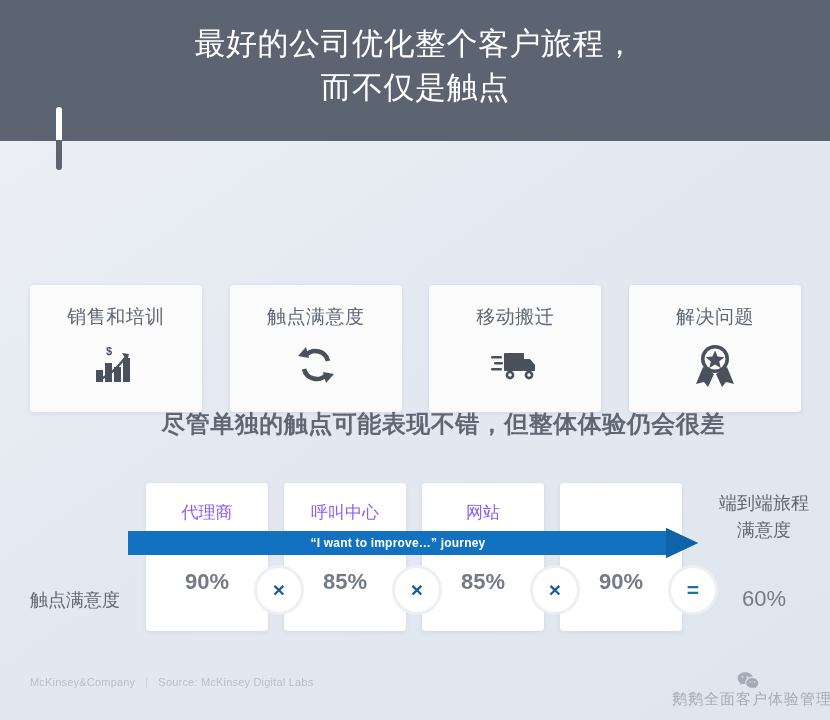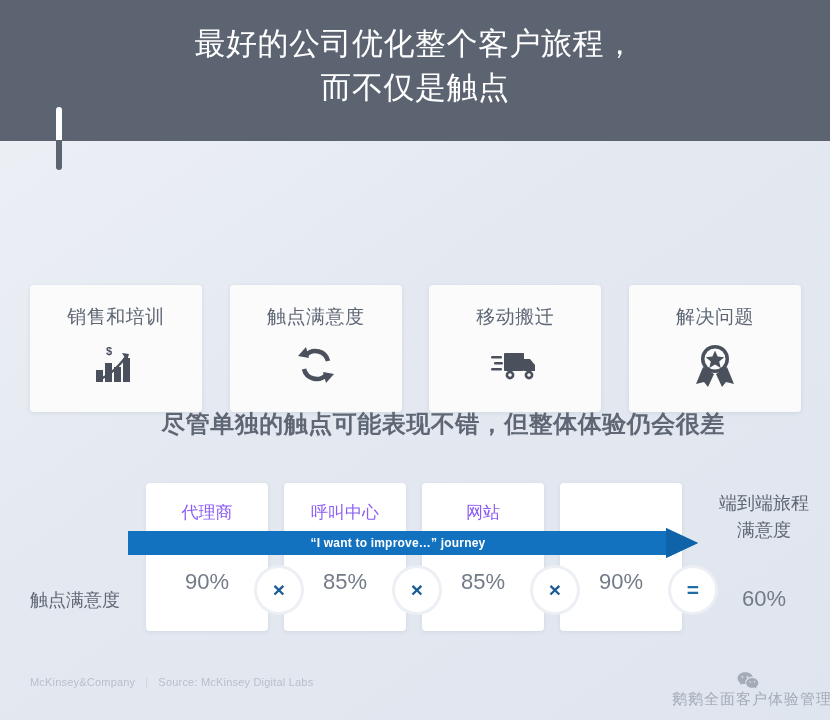--- a/index.html
+++ b/index.html
@@ -135,21 +135,21 @@
     font-weight: 500;
   }
   .jbox-value {
     position: absolute;
     top: 86px;
     left: 0;
     width: 122px;
     text-align: center;
     color: #737b88;
     font-size: 22px;
-    font-weight: 400;
+    font-weight: 700;
   }
   .jbox-1 { left: 146px; }
   .jbox-2 { left: 284px; }
   .jbox-3 { left: 422px; }
   .jbox-4 { left: 560px; }
 
   .touch-label {
     position: absolute;
     left: 10px;
     top: 588px;

